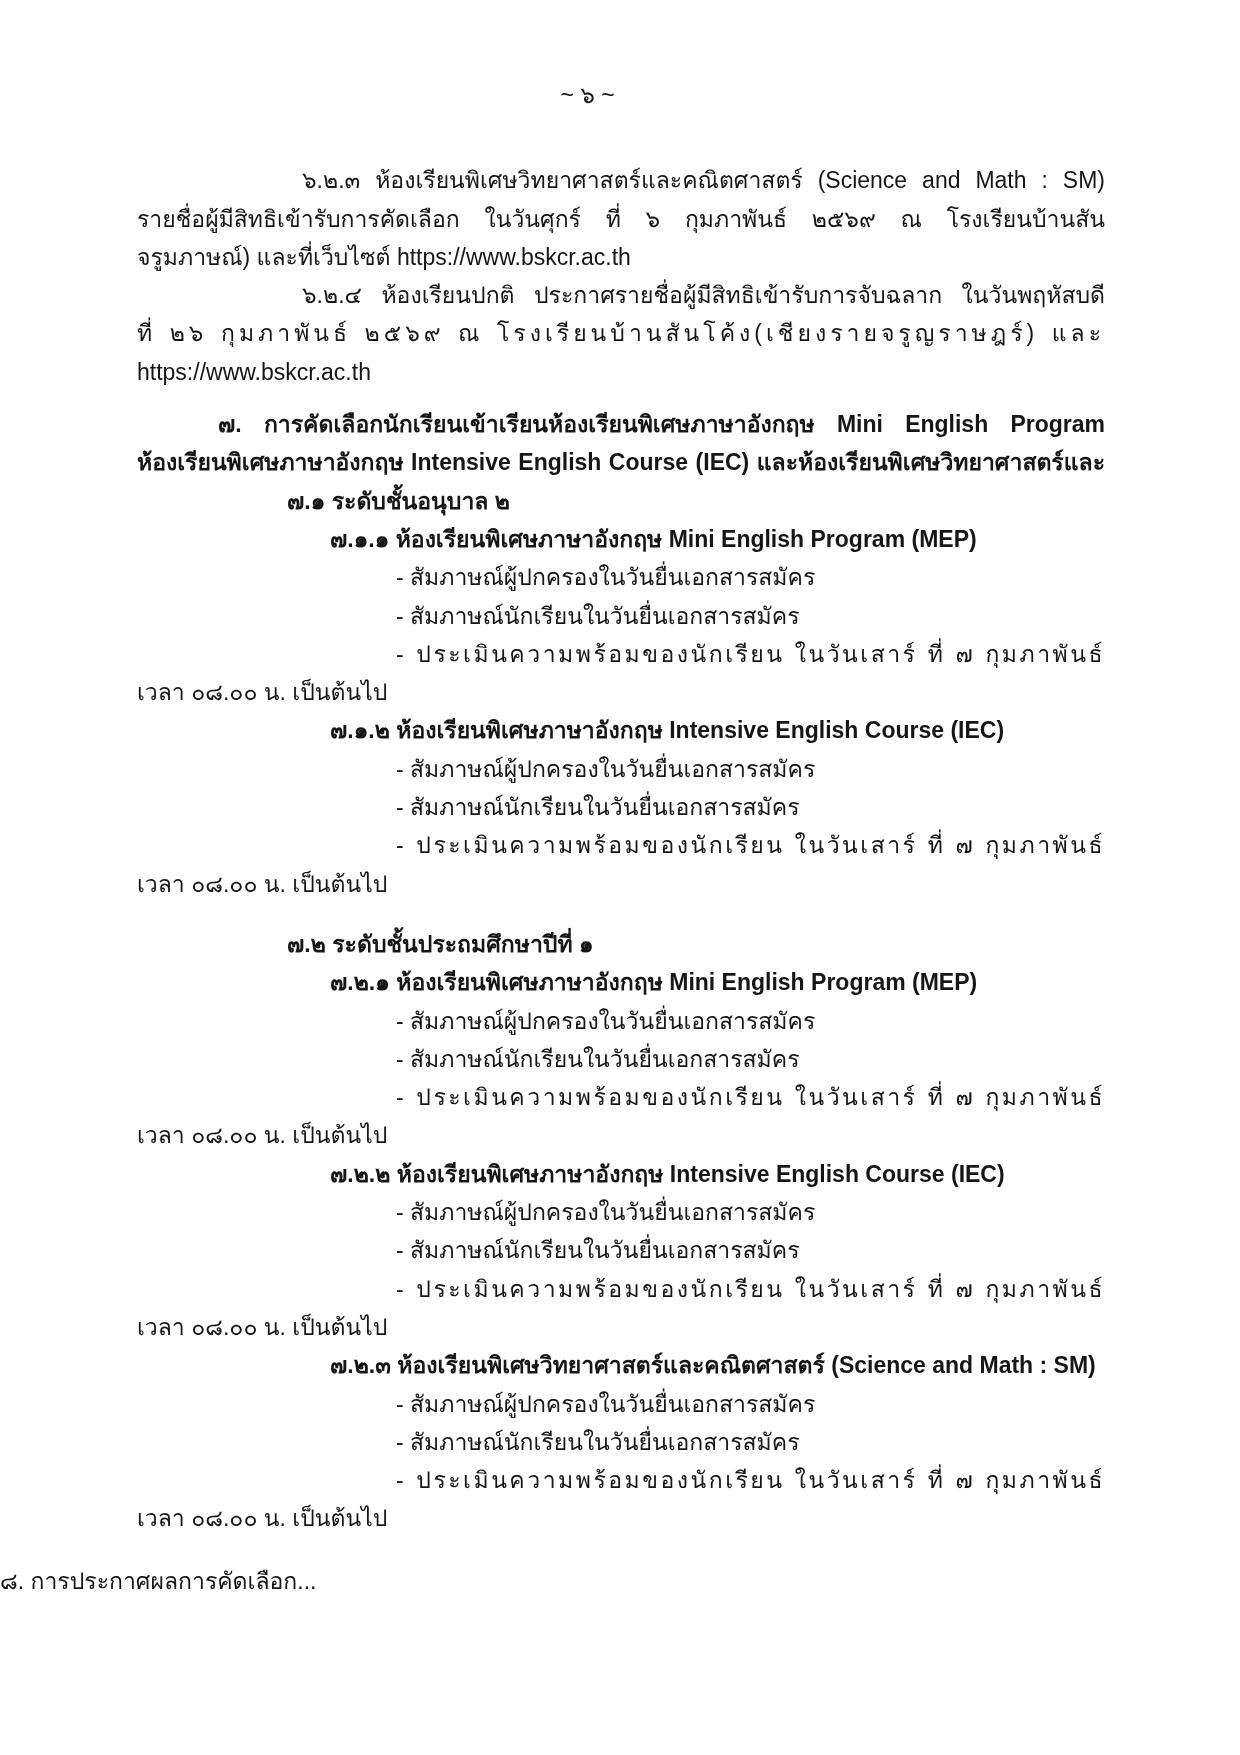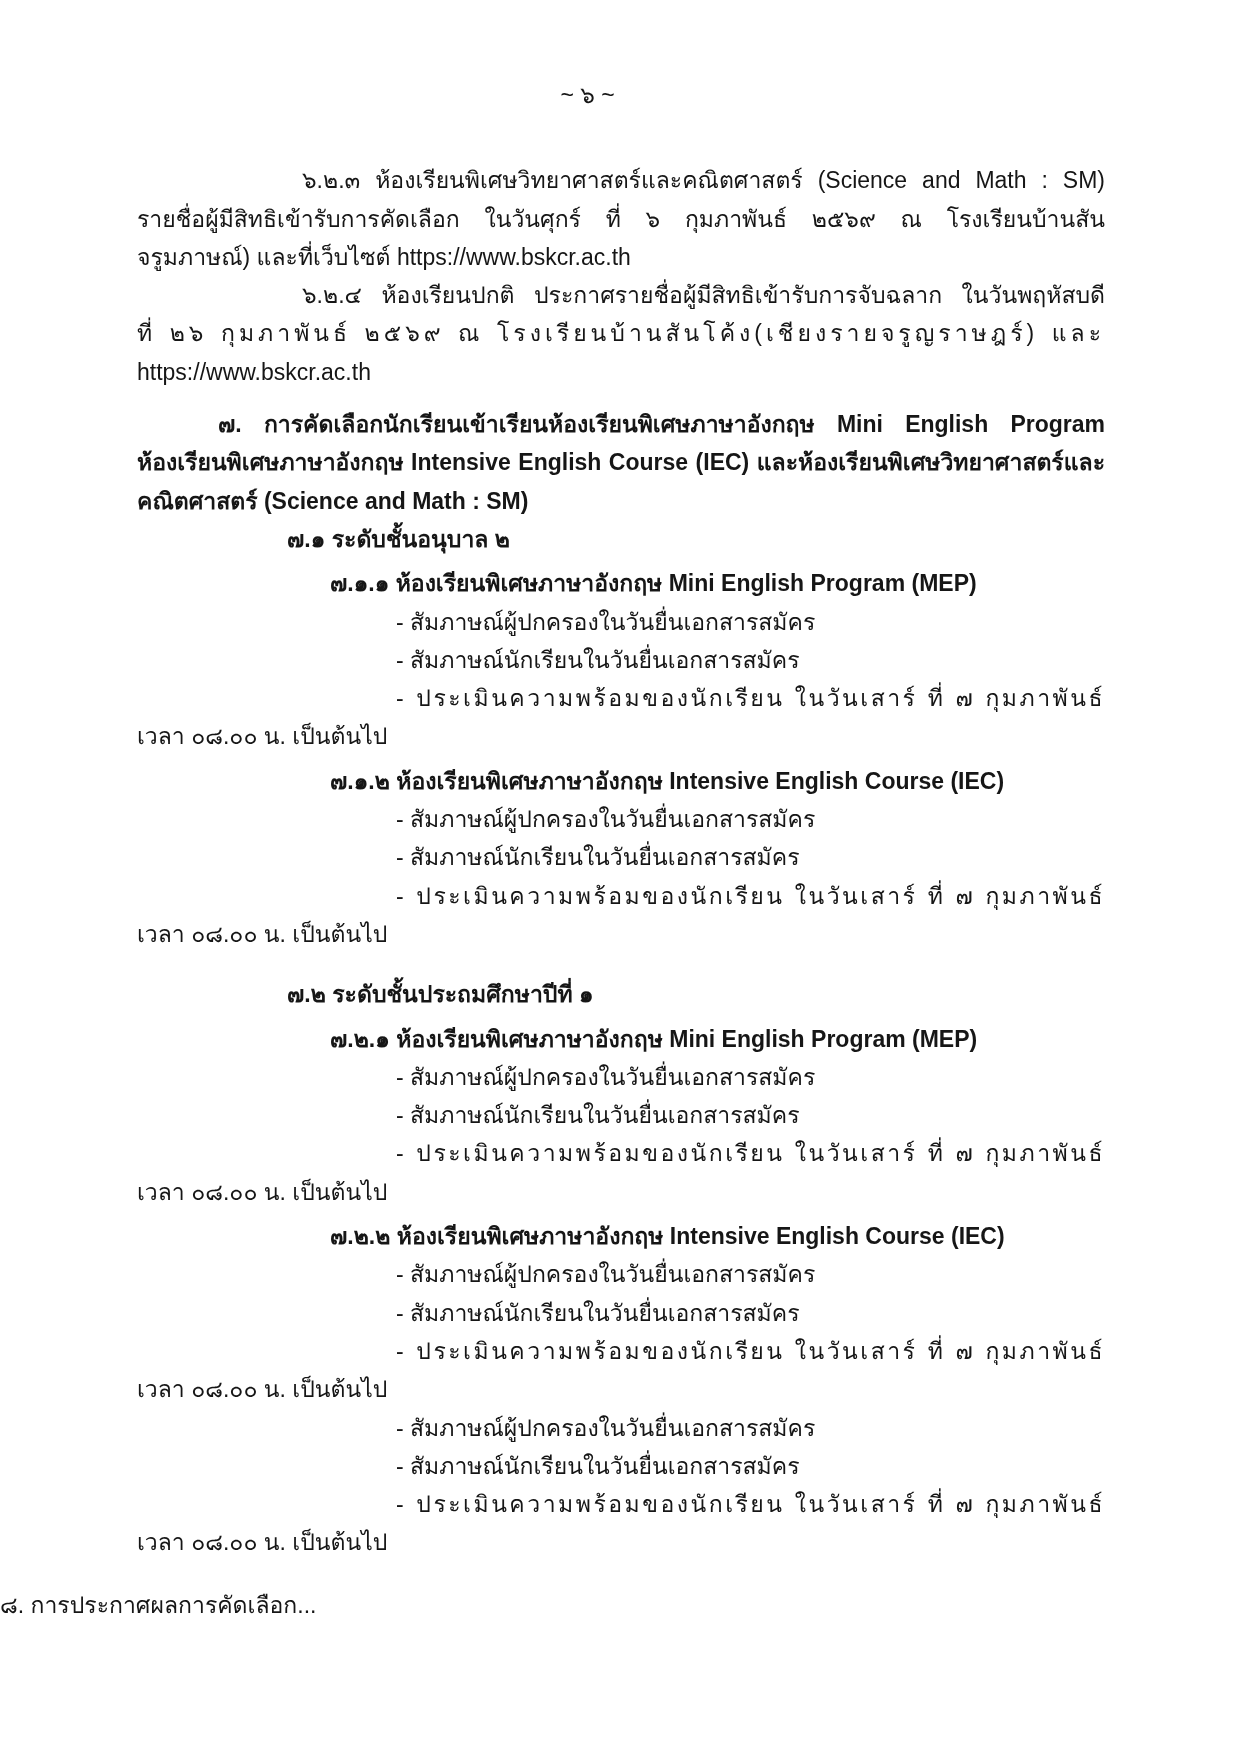--- a/index.html
+++ b/index.html
@@ -20,21 +20,21 @@
     height: 38.3px;
     line-height: 38.3px;
     padding-right: 135px;
     white-space: nowrap;
   }
   
   .il0    { padding-left: 137px; }   
   .ilpara { padding-left: 302px; }   
   .ils7   { padding-left: 218px; }   
   .illv   { padding-left: 287px; }   
-  .ilsub  { padding-left: 330px; margin-top: 6px; }   
+  .ilsub  { padding-left: 330px; }   
   .ilitem { padding-left: 396px; }   
 
   .bold { font-weight: bold; }
 
   
   .jlast {
     white-space: normal;
     text-align: justify;
     text-align-last: justify;
     overflow: hidden;
@@ -66,21 +66,20 @@
   <div class="line ilpara jlast">๖.๒.๓ ห้องเรียนพิเศษวิทยาศาสตร์และคณิตศาสตร์ (Science and Math : SM) ประกาศ</div>
   <div class="line il0 jlast">รายชื่อผู้มีสิทธิเข้ารับการคัดเลือก ในวันศุกร์ ที่ ๖ กุมภาพันธ์ ๒๕๖๙ ณ โรงเรียนบ้านสันโค้ง(เชียงราย</div>
   <div class="line il0">จรูมภาษณ์) และที่เว็บไซต์ https://www.bskcr.ac.th</div>
 
   <div class="line ilpara jlast">๖.๒.๔ ห้องเรียนปกติ ประกาศรายชื่อผู้มีสิทธิเข้ารับการจับฉลาก ในวันพฤหัสบดี</div>
   <div class="line il0 jlast sp2">ที่ ๒๖ กุมภาพันธ์ ๒๕๖๙ ณ โรงเรียนบ้านสันโค้ง(เชียงรายจรูญราษฎร์) และที่เว็บไซต์</div>
   <div class="line il0">https://www.bskcr.ac.th</div>
 
   <div class="line ils7 bold jlast gap-s7">๗. การคัดเลือกนักเรียนเข้าเรียนห้องเรียนพิเศษภาษาอังกฤษ Mini English Program (MEP),</div>
   <div class="line il0 bold jlast">ห้องเรียนพิเศษภาษาอังกฤษ Intensive English Course (IEC) และห้องเรียนพิเศษวิทยาศาสตร์และ</div>
-  <div class="line il0 bold">คณิตศาสตร์ (Science and Math : SM)</div>
 
   <div class="line illv bold">๗.๑ ระดับชั้นอนุบาล ๒</div>
 
   <div class="line ilsub bold">๗.๑.๑ ห้องเรียนพิเศษภาษาอังกฤษ Mini English Program (MEP)</div>
   <div class="line ilitem">- สัมภาษณ์ผู้ปกครองในวันยื่นเอกสารสมัคร</div>
   <div class="line ilitem">- สัมภาษณ์นักเรียนในวันยื่นเอกสารสมัคร</div>
   <div class="line ilitem jlast sp1">- ประเมินความพร้อมของนักเรียน ในวันเสาร์ ที่ ๗ กุมภาพันธ์ ๒๕๖๙</div>
   <div class="line il0">เวลา ๐๘.๐๐ น. เป็นต้นไป</div>
 
   <div class="line ilsub bold">๗.๑.๒ ห้องเรียนพิเศษภาษาอังกฤษ Intensive English Course (IEC)</div>
@@ -96,20 +95,21 @@
   <div class="line ilitem">- สัมภาษณ์นักเรียนในวันยื่นเอกสารสมัคร</div>
   <div class="line ilitem jlast sp1">- ประเมินความพร้อมของนักเรียน ในวันเสาร์ ที่ ๗ กุมภาพันธ์ ๒๕๖๙</div>
   <div class="line il0">เวลา ๐๘.๐๐ น. เป็นต้นไป</div>
 
   <div class="line ilsub bold">๗.๒.๒ ห้องเรียนพิเศษภาษาอังกฤษ Intensive English Course (IEC)</div>
   <div class="line ilitem">- สัมภาษณ์ผู้ปกครองในวันยื่นเอกสารสมัคร</div>
   <div class="line ilitem">- สัมภาษณ์นักเรียนในวันยื่นเอกสารสมัคร</div>
   <div class="line ilitem jlast sp1">- ประเมินความพร้อมของนักเรียน ในวันเสาร์ ที่ ๗ กุมภาพันธ์ ๒๕๖๙</div>
   <div class="line il0">เวลา ๐๘.๐๐ น. เป็นต้นไป</div>
 
+  <div class="line ilsub bold">๗.๒.๓ ห้องเรียนพิเศษวิทยาศาสตร์และคณิตศาสตร์ (Science and Math : SM)</div>
   <div class="line ilitem">- สัมภาษณ์ผู้ปกครองในวันยื่นเอกสารสมัคร</div>
   <div class="line ilitem">- สัมภาษณ์นักเรียนในวันยื่นเอกสารสมัคร</div>
   <div class="line ilitem jlast sp1">- ประเมินความพร้อมของนักเรียน ในวันเสาร์ ที่ ๗ กุมภาพันธ์ ๒๕๖๙</div>
   <div class="line il0">เวลา ๐๘.๐๐ น. เป็นต้นไป</div>
 
   <div class="line footer-line">๘. การประกาศผลการคัดเลือก...</div>
 
 </div>
 
 </body></html>

